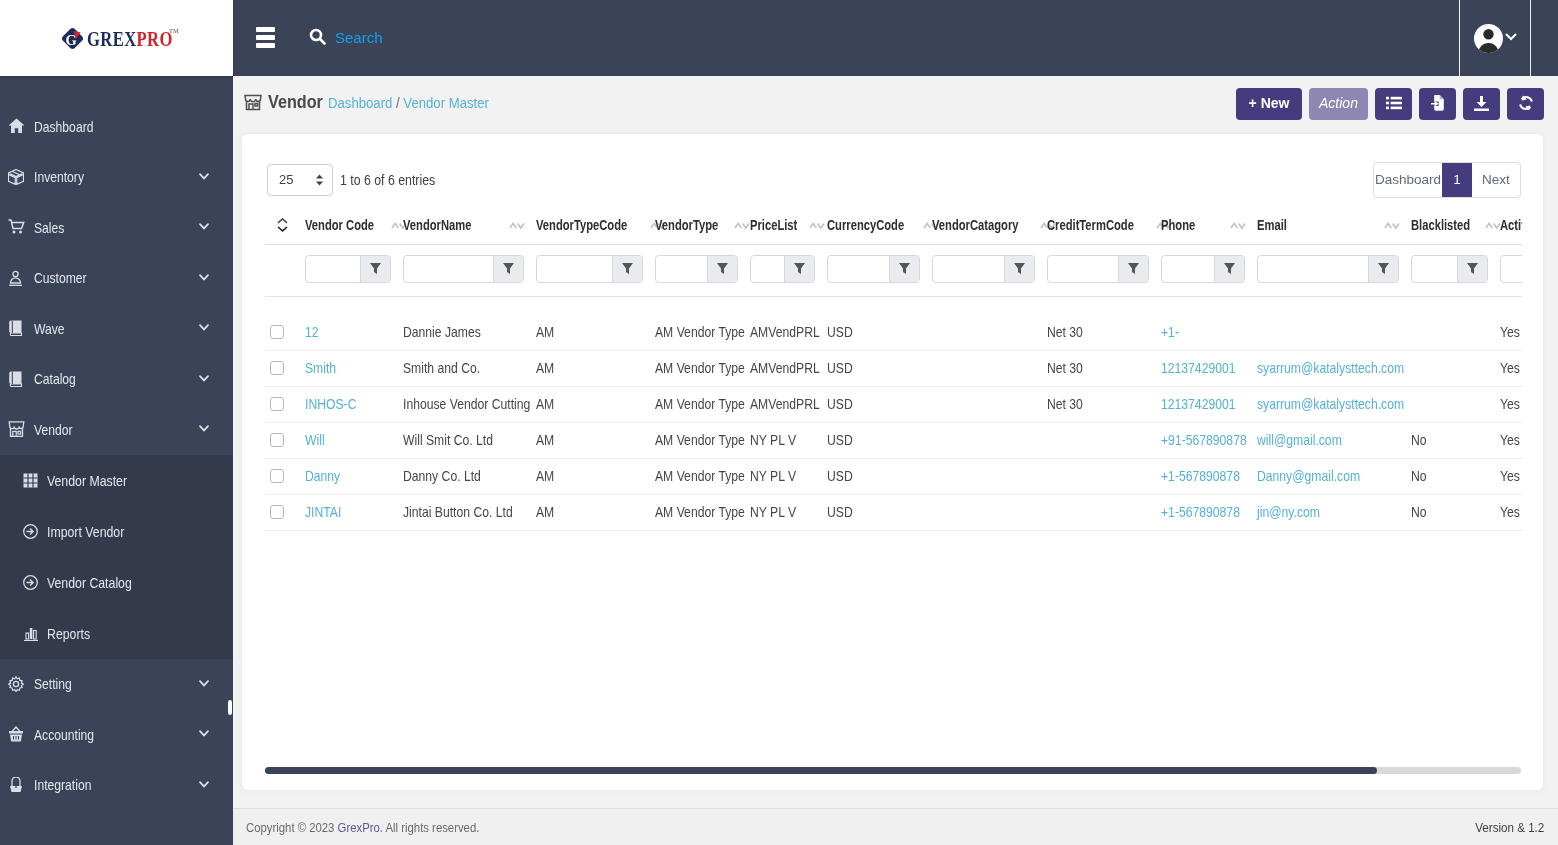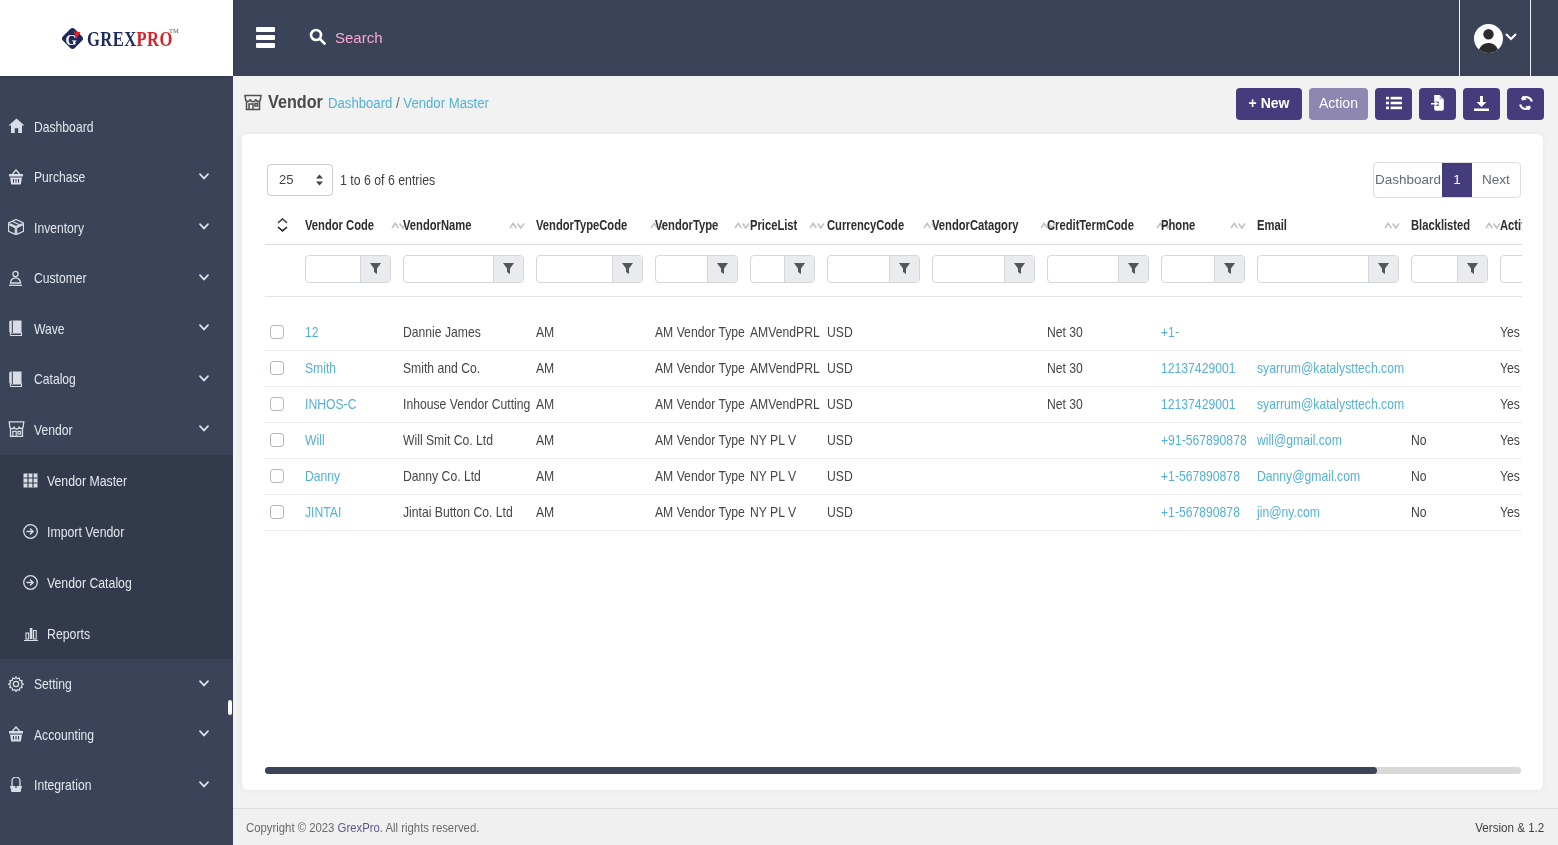--- a/index.html
+++ b/index.html
@@ -4,21 +4,21 @@
 <style>
 * { margin:0; padding:0; box-sizing:border-box; }
 html,body { width:1558px; height:845px; overflow:hidden; }
 body { font-family:"Liberation Sans", sans-serif; background:#f2f2f3; position:relative; }
 
 
 .navbar { position:absolute; left:233px; top:0; right:0; height:76px; background:#3a4357; }
 .hamburger { position:absolute; left:23px; top:27px; width:19px; }
 .hamburger div { height:5px; background:#fff; border-radius:1px; margin-bottom:3px; }
 .searchicon { position:absolute; left:76px; top:28px; }
-.searchtxt { position:absolute; left:102px; top:29px; font-size:15px; color:#f9a8d4; }
+.searchtxt { position:absolute; left:102px; top:29px; font-size:15px; color:#0ea5e9; }
 .usep { position:absolute; top:0; width:1px; height:76px; background:#eef0f3; }
 .avatar { position:absolute; left:1241px; top:24px; width:29px; height:29px; border-radius:50%; background:#fff; overflow:hidden; }
 .av-chev { position:absolute; left:1272px; top:33px; }
 
 
 .sidebar { position:absolute; left:0; top:0; width:233px; height:845px; background:#3a4357; z-index:5; }
 .logobox { height:76px; background:#fff; display:flex; align-items:center; justify-content:center; box-shadow:0 1px 2px rgba(0,0,0,.2); }
 .menu { padding-top:25px; }
 .mitem { height:50.5px; display:flex; align-items:center; position:relative; color:#e4e7ed; font-size:15px; }
 .mitem .mi { position:absolute; left:8px; width:16px; height:16px; }
@@ -33,21 +33,21 @@
 
 .pagehead { position:absolute; left:233px; top:76px; right:0; height:58px; }
 .ph-icon { position:absolute; left:10px; top:16px; }
 .ph-title { position:absolute; left:35px; top:16px; font-size:18px; font-weight:700; color:#4a4a4a; transform:scaleX(0.9); transform-origin:0 50%; }
 .crumb { position:absolute; left:95px; top:19px; font-size:14px; transform:scaleX(0.94); transform-origin:0 50%; }
 .crumb a { color:#54b1d5; text-decoration:none; }
 .crumb span { color:#6b6b6b; }
 .btns { position:absolute; top:12px; right:14px; height:32px; font-size:0; }
 .btn { display:inline-block; vertical-align:top; height:32px; border-radius:4px; background:#453c7e; color:#fff; text-align:center; margin-left:7px; }
 .btn-new { width:66px; font-size:14px; line-height:31px; font-weight:700; }
-.btn-action { width:59px; background:#8d87b2; font-size:14px; line-height:31px; }
+.btn-action { width:59px; background:#8d87b2; font-size:14px; line-height:31px;font-style:italic; }
 .btn-ic { width:37px; line-height:30px; }
 .btn-ic svg { vertical-align:middle; }
 
 
 .card { position:absolute; left:242px; top:134px; width:1301px; height:656px; background:#fff; border-radius:6px; box-shadow:0 0 8px rgba(0,0,0,.05); }
 .lenbox { position:absolute; left:25px; top:30px; width:66px; height:32px; border:1px solid #ccc; border-radius:4px; background:#fff; font-size:13px; color:#444; line-height:30px; padding-left:11px; }
 .lenbox svg { position:absolute; right:8px; top:8px; }
 .entries { position:absolute; left:98px; top:38px; font-size:14px; color:#3f3f3f; transform:scaleX(0.88); transform-origin:0 50%; }
 .pagin { position:absolute; right:22px; top:28px; height:36px; border:1px solid #ddd; border-radius:4px; background:#fff; display:flex; overflow:hidden; }
 .pg { height:34px; line-height:34px; font-size:13.5px; color:#626a77; text-align:center; }
@@ -131,40 +131,40 @@
         <span class="mi">
           <svg width="17" height="16" viewBox="0 0 17 16">
             <path d="M8.5 0.5 L16.5 7.5 H14 V15 H10.2 V10.2 H6.8 V15 H3 V7.5 H0.5 Z" fill="#d9dde5"></path>
           </svg>
         </span>
         <span class="mt">Dashboard</span>
       </div>
       <div class="mitem">
         <span class="mi">
           <svg width="16" height="16" viewBox="0 0 16 16">
-            <path d="M4.5 5 L8 1 L11.5 5" fill="none" stroke="#d9dde5" stroke-width="1.4"></path>
-            <path d="M1 5 h14 v2.5 h-14 z M2 8.5 h12 l-1.2 7 h-9.6 z" fill="#d9dde5"></path>
-            <path d="M5.5 10 v3.5 M8 10 v3.5 M10.5 10 v3.5" stroke="#323a4c" stroke-width="1"></path>
-          </svg>
-        </span>
-        <span class="mt">Purchase</span>
-        <span class="mc">
-          <svg width="10" height="7" viewBox="0 0 10 7">
-            <path d="M1 1.2 L5 5.4 L9 1.2" fill="none" stroke="#dfe3ea" stroke-width="1.7" stroke-linecap="round"></path>
-          </svg>
-        </span>
-      </div>
-      <div class="mitem">
-        <span class="mi">
-          <svg width="16" height="16" viewBox="0 0 16 16">
             <path d="M8 0.5 L15.5 4 L8 7.5 L0.5 4 Z M0.5 5.5 L7.3 8.7 V15.4 L0.5 12.2 Z M15.5 5.5 L8.7 8.7 V15.4 L15.5 12.2 Z" fill="none" stroke="#d9dde5" stroke-width="1.2"></path>
             <path d="M4 2.3 L11.5 5.8" stroke="#d9dde5" stroke-width="1.2"></path>
           </svg>
         </span>
         <span class="mt">Inventory</span>
+        <span class="mc">
+          <svg width="10" height="7" viewBox="0 0 10 7">
+            <path d="M1 1.2 L5 5.4 L9 1.2" fill="none" stroke="#dfe3ea" stroke-width="1.7" stroke-linecap="round"></path>
+          </svg>
+        </span>
+      </div>
+      <div class="mitem">
+        <span class="mi">
+          <svg width="17" height="16" viewBox="0 0 17 16">
+            <path d="M0.5 1 H3 L5 9.5 H13.5 L15.7 3.5 H4" fill="none" stroke="#d9dde5" stroke-width="1.5"></path>
+            <circle cx="6" cy="13" r="1.5" fill="#d9dde5"></circle>
+            <circle cx="12.5" cy="13" r="1.5" fill="#d9dde5"></circle>
+          </svg>
+        </span>
+        <span class="mt">Sales</span>
         <span class="mc">
           <svg width="10" height="7" viewBox="0 0 10 7">
             <path d="M1 1.2 L5 5.4 L9 1.2" fill="none" stroke="#dfe3ea" stroke-width="1.7" stroke-linecap="round"></path>
           </svg>
         </span>
       </div>
       <div class="mitem">
         <span class="mi">
           <svg width="15" height="16" viewBox="0 0 15 16">
             <circle cx="7.5" cy="4" r="2.6" fill="none" stroke="#d9dde5" stroke-width="1.3"></circle>

